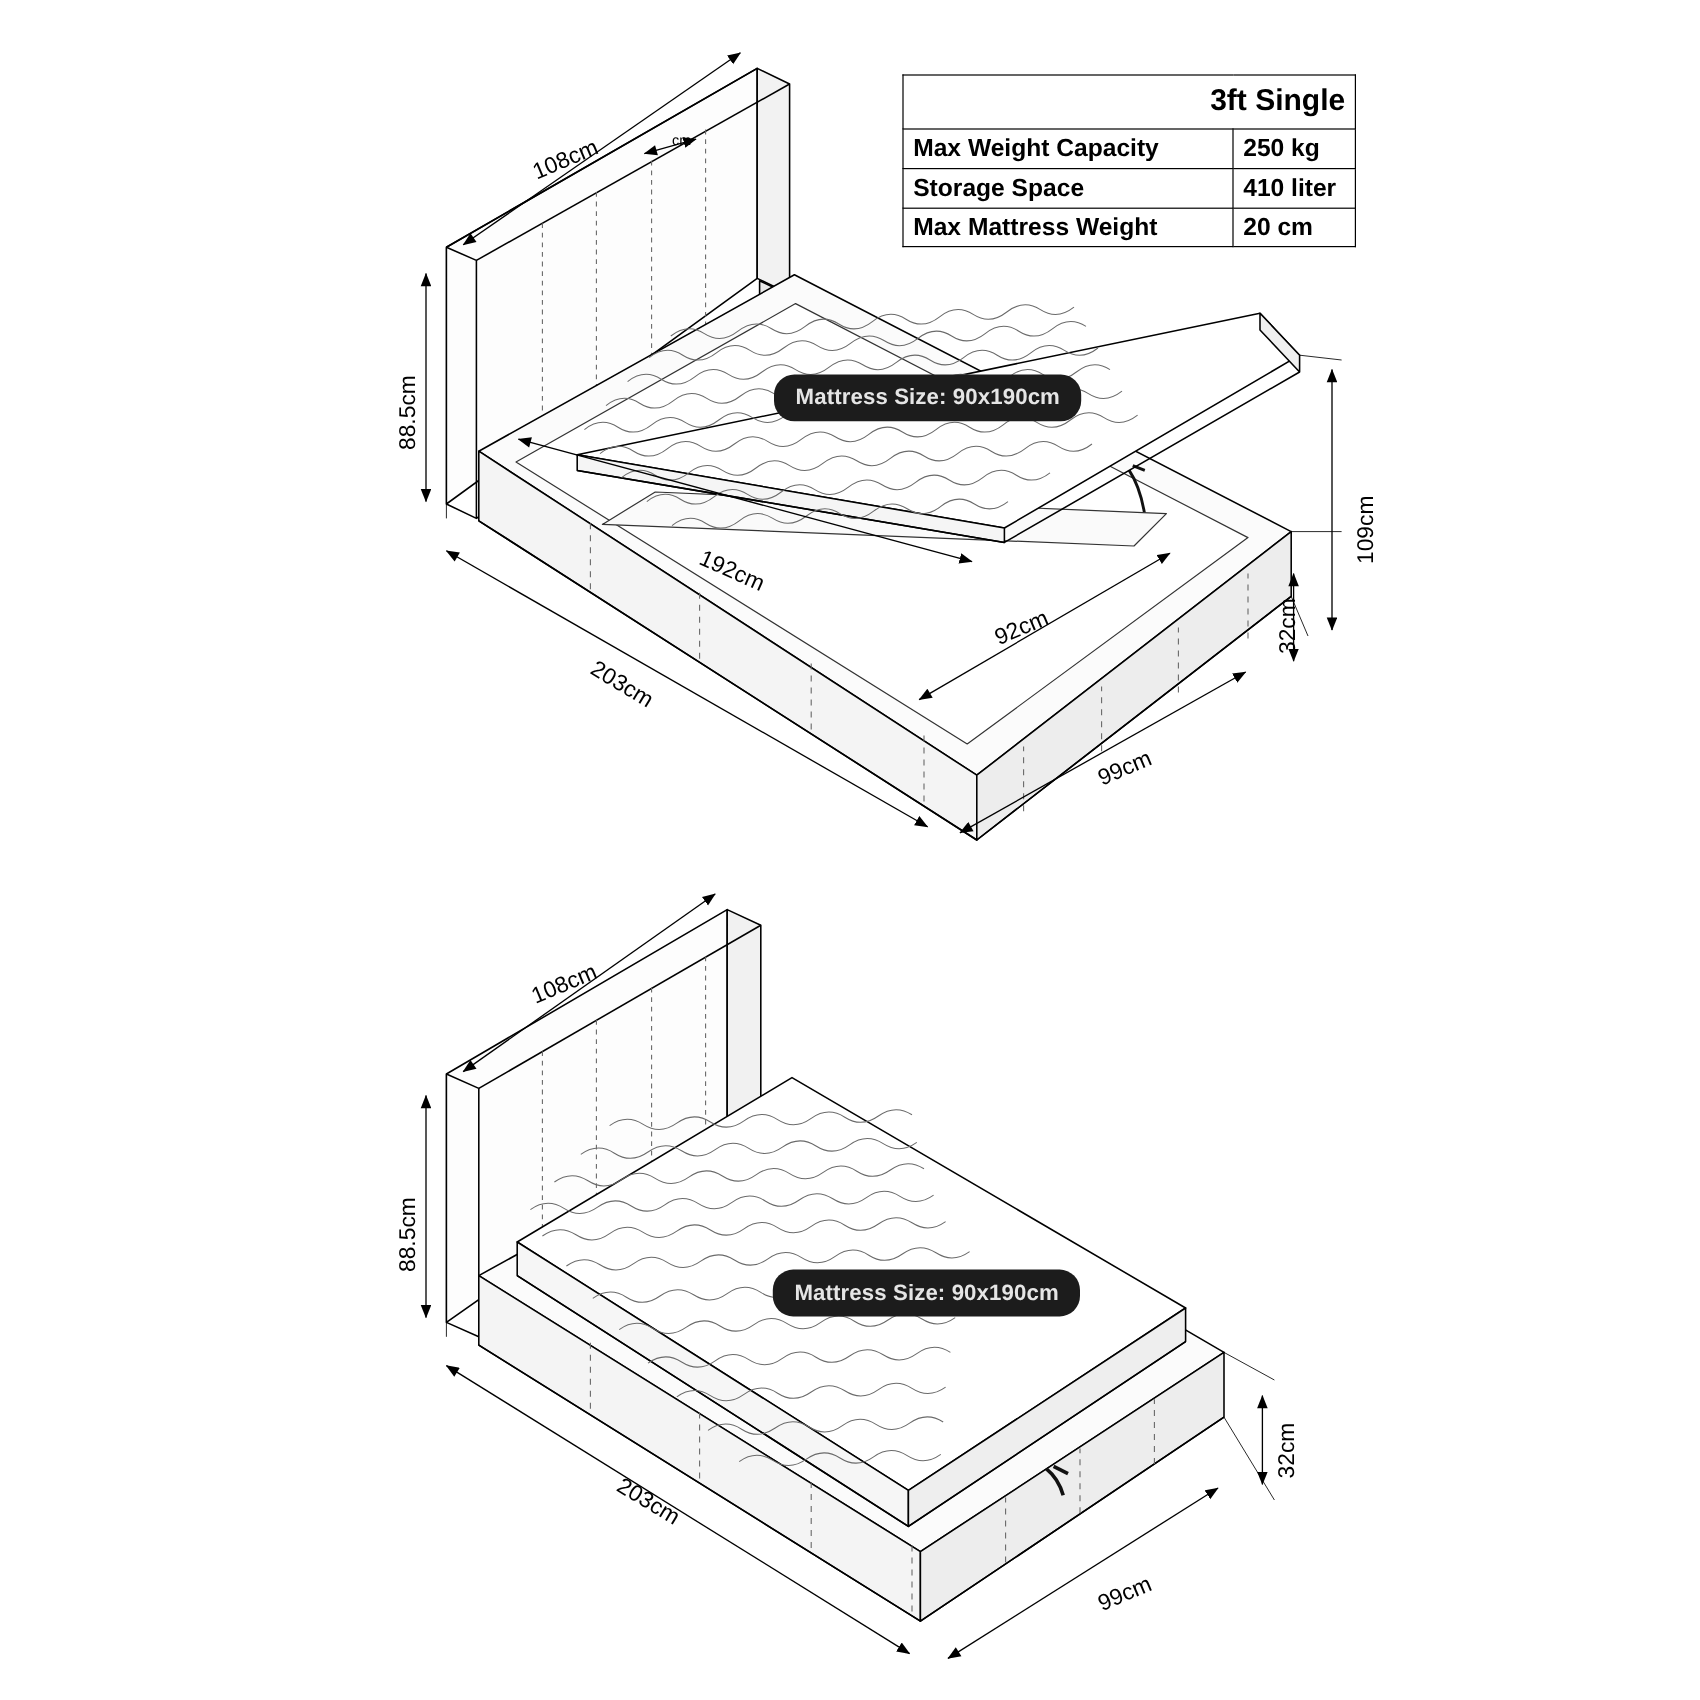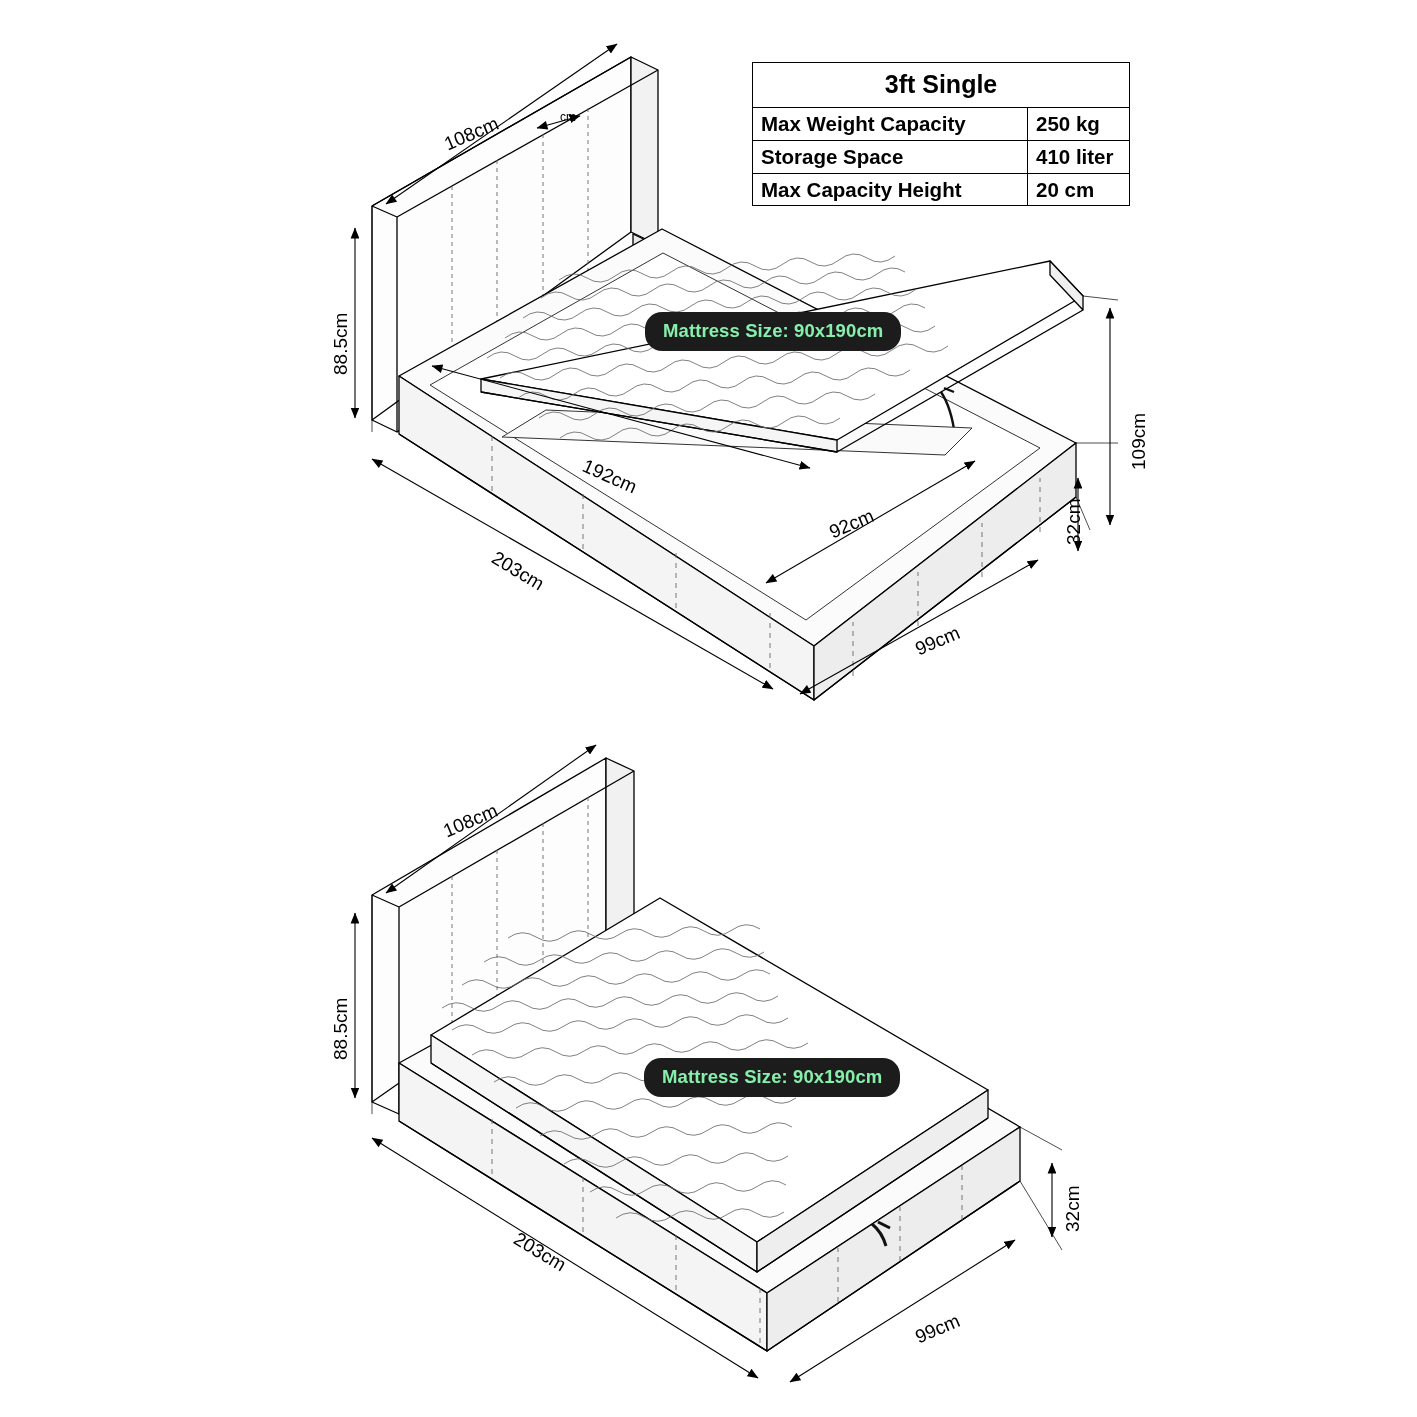--- a/index.html
+++ b/index.html
@@ -38,33 +38,33 @@
     background: #fff;
     font-size: 20.5px;
   }
   .spec-table td {
     border: 1.2px solid #000;
     padding: 3px 8px;
     line-height: 1.25;
     font-weight: bold;
   }
   .spec-title td {
-    text-align: center;
+    text-align: right;
     font-size: 25px;
     font-weight: bold;
     padding: 6px 8px 7px 8px;
     border-bottom: 1.2px solid #000;
   }
   .spec-label { width: 258px; }
   .spec-value { text-align: left; }
   
   .pill {
     position: absolute;
     background: #1c1c1c;
-    color: #86efac;
+    color: #e5e5e5;
     border-radius: 17px;
     font-size: 18.5px;
     font-weight: bold;
     padding: 8px 18px 9px 18px;
     white-space: nowrap;
     letter-spacing: 0.1px;
   }
   #pill-top  { left: 645px; top: 312px; }
   #pill-bot  { left: 644px; top: 1058px; }
   
@@ -280,21 +280,21 @@
     </tr>
     <tr>
       <td class="spec-label">Max Weight Capacity</td>
       <td class="spec-value">250 kg</td>
     </tr>
     <tr>
       <td class="spec-label">Storage Space</td>
       <td class="spec-value">410 liter</td>
     </tr>
     <tr>
-      <td class="spec-label">Max Capacity Height</td>
+      <td class="spec-label">Max Mattress Weight</td>
       <td class="spec-value">20  cm</td>
     </tr>
   </tbody>
     </table>
 
   <div class="pill" id="pill-top">Mattress Size: 90x190cm</div>
   <div class="pill" id="pill-bot">Mattress Size: 90x190cm</div>
 
   <div class="dim rot-tilt-up" style="left:441px; top:135px;">108cm</div>
   <div class="dim" style="left:560px; top:110px; font-size:12px;">cm</div>

